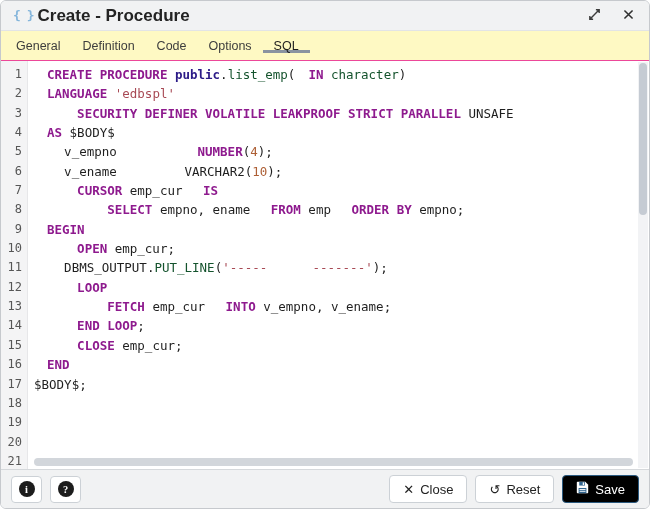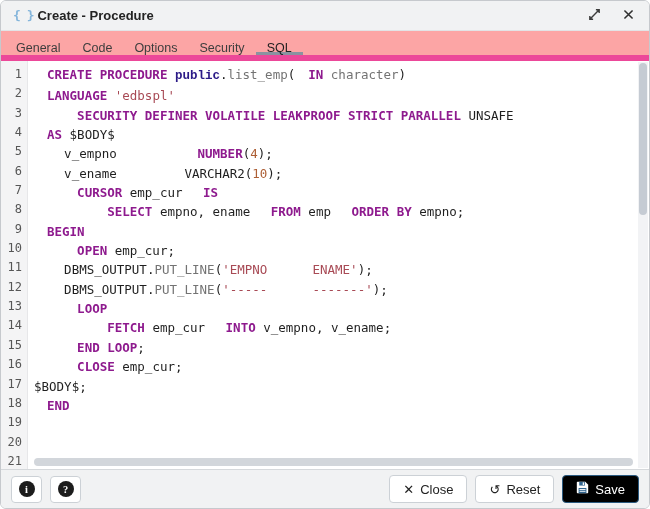--- a/index.html
+++ b/index.html
@@ -2,38 +2,38 @@
 <html><head>
 <meta charset="utf-8">
 <style>
   * { box-sizing: border-box; margin: 0; padding: 0; }
   html,body { width: 650px; height: 509px; background:#fff; font-family:"Liberation Sans", sans-serif; }
   .dialog{ position:relative; width:650px; height:509px; background:#fff; border:1px solid #c6c9cd; border-radius:6px; overflow:hidden; display:flex; flex-direction:column;}
 
   
   .titlebar{ height:30px; background:#f1f2f3; border-bottom:1px solid #e2e4e6; display:flex; align-items:center; padding:0 12px; flex:0 0 auto;}
   .proc-icon{ color:#84b5db; font-family:"DejaVu Sans Mono", monospace; font-weight:700; font-size:13px; letter-spacing:-1px; margin-right:4px;}
-  .title{ font-size:13px; font-weight:700; color:#232323;}
+  .title{ font-size:17px; font-weight:700; color:#232323;}
   .titlebar-right{ margin-left:auto; display:flex; align-items:center; gap:16px;}
   .tb-iconbtn{ width:18px; height:18px; display:flex; align-items:center; justify-content:center; cursor:pointer; background:none; border:none;}
 
   
-  .tabbar{ height:30px; background:#fca5a5; border-bottom:6px solid #ec4899; display:flex; align-items:flex-end; padding:0 4px; flex:0 0 auto;}
+  .tabbar{ height:30px; background:#fef9c3; border-bottom:1px solid #ec4899; display:flex; align-items:center; padding:0 4px; flex:0 0 auto;}
   .tab{ padding:0 11px; font-size:12.5px; color:#3d3d3d; display:flex; align-items:center; cursor:pointer; background:none; border:none; font-family:inherit;}
   .tab.active{ color:#1e1e1e; box-shadow: inset 0 -3px 0 #8a93a0;}
 
   
   .editor{ position:relative; flex:1 1 auto; background:#fff; display:flex; overflow:hidden;}
   .gutter{ width:27px; flex:0 0 auto; background:#f4f4f5; border-right:1px solid #e7e7e9; padding:4px 5px 0 0; text-align:right;}
   .gutter .ln{ font-family:"DejaVu Sans Mono", monospace; font-size:12px; line-height:19.35px; color:#565656;}
   .code{ flex:1 1 auto; padding:4px 0 0 6px; overflow:hidden;}
   .code .cl{ font-family:"DejaVu Sans Mono", monospace; font-size:12.5px; line-height:19.35px; white-space:pre; color:#1f1f1f;}
   .t-k{ color:#8e1a8e; font-weight:bold;margin-left:13px;}
-  .t-b{ color:#2b1a87; font-weight:bold;font-family:Liberation Mono, monospace;}
-  .t-v{ color:#737373;}
+  .t-b{ color:#2b1a87; font-weight:bold;}
+  .t-v{ color:#14532d;}
   .t-s{ color:#a84a55;text-align:right;}
   .t-n{ color:#ad5f35;}
   .t-p{ color:#1f1f1f;}
 
   .vscroll-track{ position:absolute; top:1px; right:1px; bottom:1px; width:10px; background:#f2f3f5;}
   .vscroll-thumb{ position:absolute; top:1px; left:1px; width:8px; height:152px; background:#c5cbd3; border-radius:5px;}
   .hscroll-thumb{ position:absolute; left:33px; right:16px; bottom:3px; height:8px; background:#d2d6db; border-radius:4px;}
 
   
   .footer{ height:39px; flex:0 0 auto; background:#f1f2f3; border-top:1px solid #d5d8db; display:flex; align-items:center; padding:0 10px; gap:8px;}
@@ -65,23 +65,23 @@
           <svg width="13" height="13" viewBox="0 0 16 16">
               <path d="M3 3 L13 13 M13 3 L3 13" stroke="#2f2f2f" stroke-width="1.9" fill="none"></path>
             </svg>
         </span>
       </button>
     </div>
   </div>
 
   <div class="tabbar">
       <button class="tab">General</button>
+      <button class="tab">Definition</button>
       <button class="tab">Code</button>
       <button class="tab">Options</button>
-      <button class="tab">Security</button>
       <button class="tab active">SQL</button>
     </div>
 
   <div class="editor">
     <div class="gutter">
         <div class="ln">1</div>
         <div class="ln">2</div>
         <div class="ln">3</div>
         <div class="ln">4</div>
         <div class="ln">5</div>
@@ -106,28 +106,27 @@
         <div class="cl"><span class="t-k">CREATE PROCEDURE </span><span class="t-b">public</span><span class="t-p">.</span><span class="t-v">list_emp</span><span class="t-p">(</span><span class="t-k">IN</span><span class="t-p"> </span><span class="t-v">character</span><span class="t-p">)</span></div>
         <div class="cl"><span class="t-k">LANGUAGE</span><span class="t-p"> </span><span class="t-s">'edbspl'</span></div>
         <div class="cl"><span class="t-p">    </span><span class="t-k">SECURITY DEFINER VOLATILE LEAKPROOF STRICT PARALLEL</span><span class="t-p"> UNSAFE</span></div>
         <div class="cl"><span class="t-k">AS</span><span class="t-p"> $BODY$</span></div>
         <div class="cl"><span class="t-p">    v_empno         </span><span class="t-k">NUMBER</span><span class="t-p">(</span><span class="t-n">4</span><span class="t-p">);</span></div>
         <div class="cl"><span class="t-p">    v_ename         VARCHAR2(</span><span class="t-n">10</span><span class="t-p">);</span></div>
         <div class="cl"><span class="t-p">    </span><span class="t-k">CURSOR</span><span class="t-p"> emp_cur </span><span class="t-k">IS</span></div>
         <div class="cl"><span class="t-p">        </span><span class="t-k">SELECT</span><span class="t-p"> empno, ename </span><span class="t-k">FROM</span><span class="t-p"> emp </span><span class="t-k">ORDER BY</span><span class="t-p"> empno;</span></div>
         <div class="cl"><span class="t-k">BEGIN</span></div>
         <div class="cl"><span class="t-p">    </span><span class="t-k">OPEN</span><span class="t-p"> emp_cur;</span></div>
-        <div class="cl"><span class="t-p">    DBMS_OUTPUT.</span><span class="t-v">PUT_LINE</span><span class="t-p">(</span><span class="t-s">'EMPNO      ENAME'</span><span class="t-p">);</span></div>
         <div class="cl"><span class="t-p">    DBMS_OUTPUT.</span><span class="t-v">PUT_LINE</span><span class="t-p">(</span><span class="t-s">'-----      -------'</span><span class="t-p">);</span></div>
         <div class="cl"><span class="t-p">    </span><span class="t-k">LOOP</span></div>
         <div class="cl"><span class="t-p">        </span><span class="t-k">FETCH</span><span class="t-p"> emp_cur </span><span class="t-k">INTO</span><span class="t-p"> v_empno, v_ename;</span></div>
         <div class="cl"><span class="t-p">    </span><span class="t-k">END LOOP</span><span class="t-p">;</span></div>
         <div class="cl"><span class="t-p">    </span><span class="t-k">CLOSE</span><span class="t-p"> emp_cur;</span></div>
+        <div class="cl"><span class="t-k">END</span></div>
         <div class="cl"><span class="t-p">$BODY$;</span></div>
-        <div class="cl"><span class="t-k">END</span></div>
         <div class="cl"> </div>
       </div>
     <div class="vscroll-track">
       <div class="vscroll-thumb"></div>
     </div>
     <div class="hscroll-thumb"></div>
   </div>
 
   <div class="footer">
     <button class="icon-btn">

